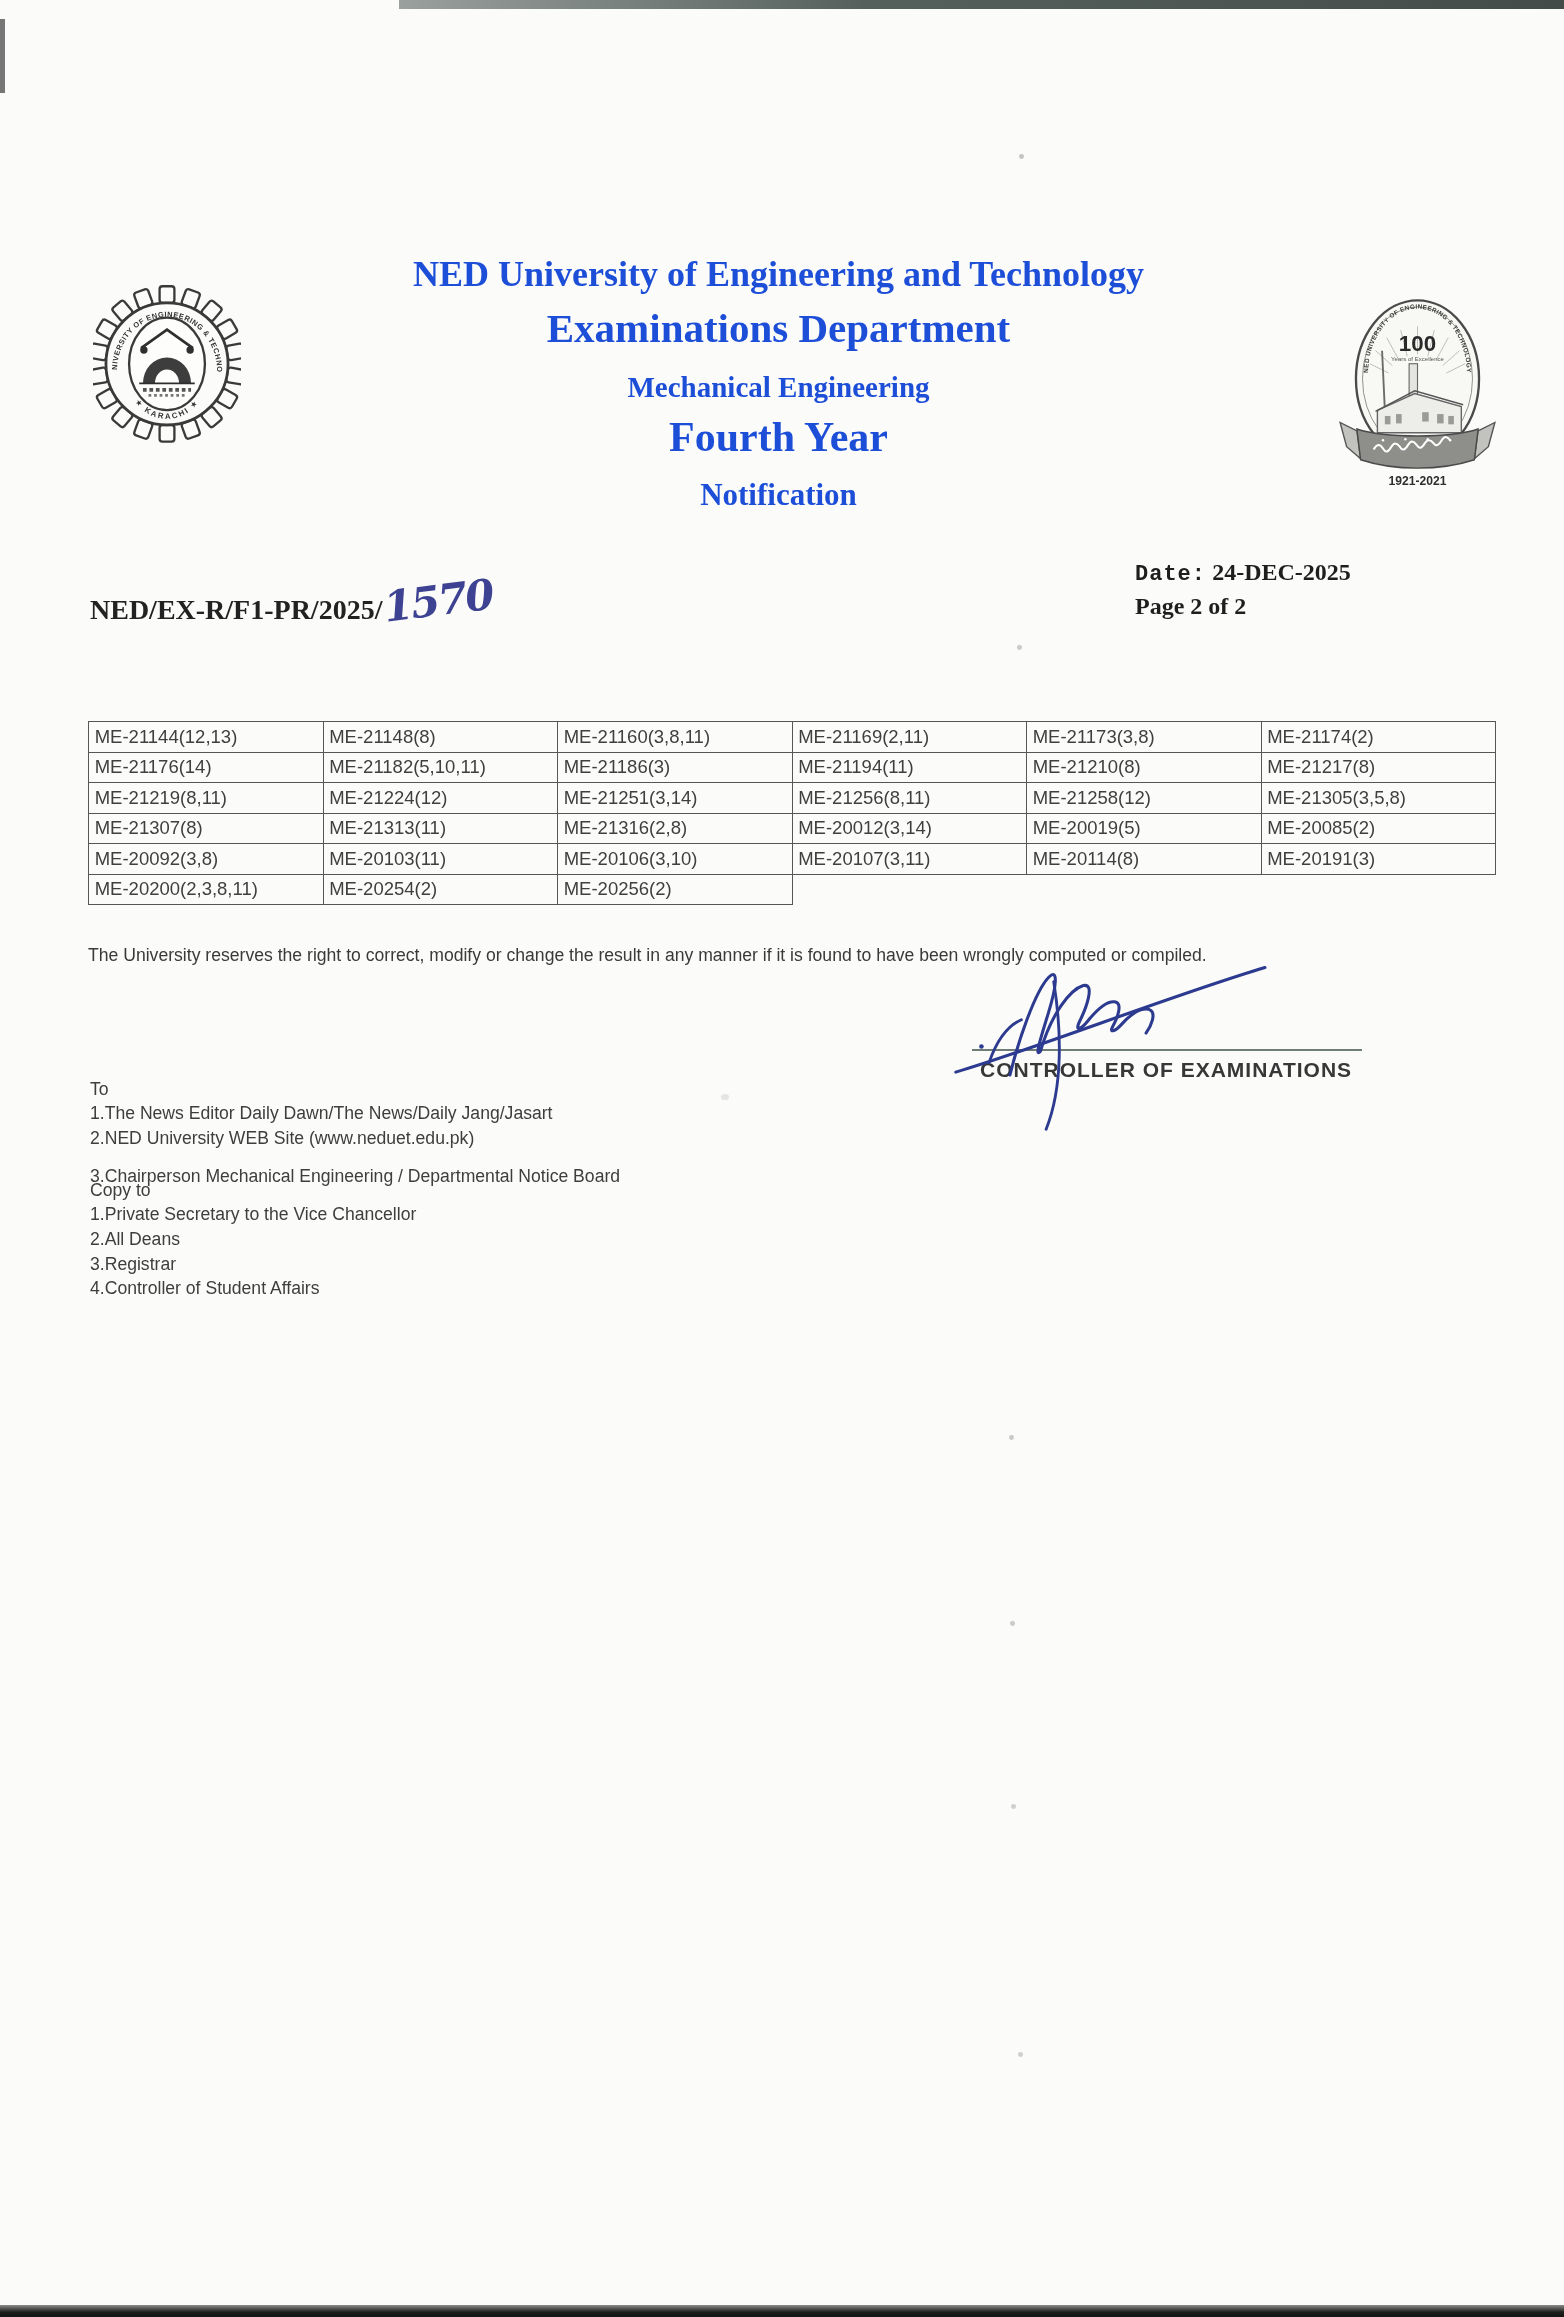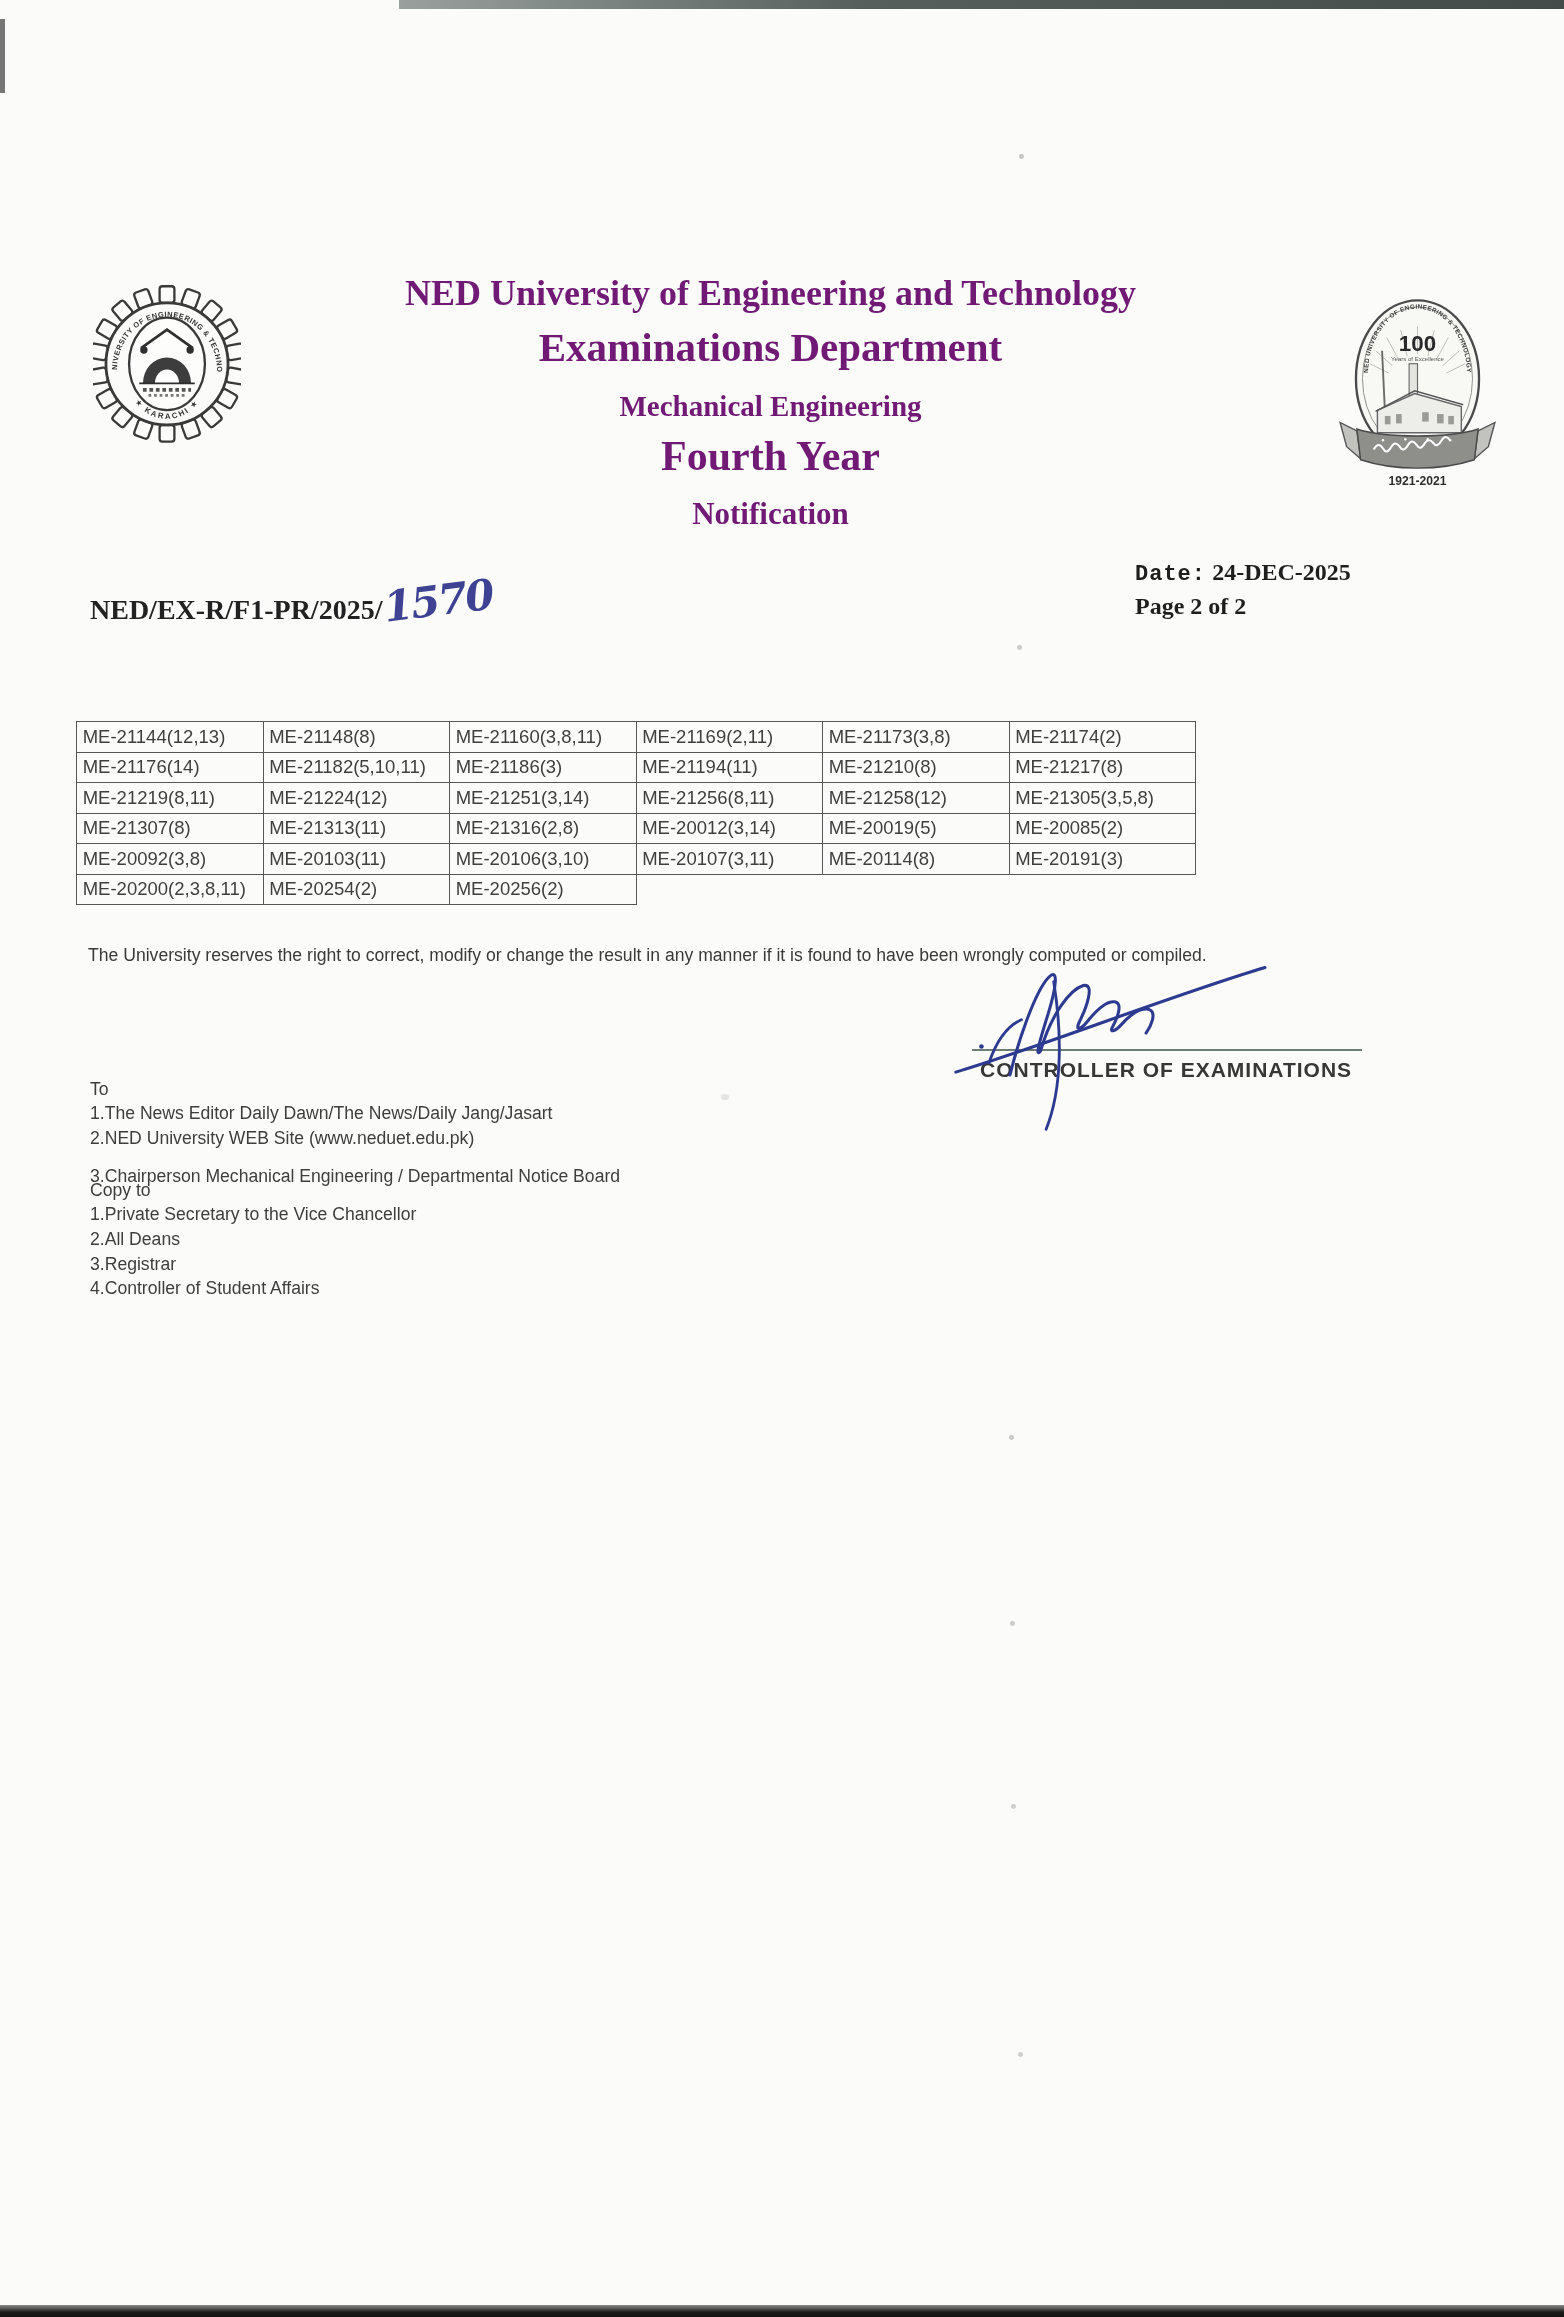--- a/index.html
+++ b/index.html
@@ -10,42 +10,42 @@
   }
   
   .edge-top{position:absolute;left:399px;top:0;width:1165px;height:8.6px;
     background:linear-gradient(to right,#9aa09e,#55605c 40%,#444c49);}
   .edge-bottom{position:absolute;left:0;top:2305px;width:1565px;height:13.3px;
     background:linear-gradient(to bottom,#8b8b88,#1d1d1c 55%,#111);}
   .edge-left{position:absolute;left:0;top:19px;width:4.8px;height:74px;background:#4a4a4a;opacity:.75;}
   .speck{position:absolute;background:#8f8f8c;border-radius:50%;}
 
   
-  .hline{position:absolute;left:0;width:1541px;text-align:center;
-    font-family:"Liberation Serif","DejaVu Serif",serif;font-weight:bold;color:#701a75;white-space:nowrap;margin-top:19px;}
+  .hline{position:absolute;left:8px;width:1541px;text-align:center;
+    font-family:"Liberation Serif","DejaVu Serif",serif;font-weight:bold;color:#1d4ed8;white-space:nowrap;}
   .h1{top:253px;font-size:36px;}
   .h2{top:304px;font-size:41px;}
   .h3{top:371px;font-size:29px;}
   .h4{top:413px;font-size:42px;}
   .h5{top:477px;font-size:31px;}
   .h6{top:517px;font-size:42px;}
 
   .ref-line{position:absolute;left:90px;top:580px;white-space:nowrap;}
   .ref-printed{font-family:"Liberation Serif","DejaVu Serif",serif;font-weight:bold;font-size:28px;color:#222;}
   .ref-hand{display:inline-block;font-family:"DejaVu Serif",serif;font-style:italic;font-weight:bold;
     font-size:42px;color:#3d4292;transform:rotate(-7deg) translateY(-3.8px);margin-left:1.9px;letter-spacing:-1.9px;}
 
   .date-block{position:absolute;left:1135px;top:557px;color:#1e1e1e;white-space:nowrap;}
   .date-line{font-size:22px;line-height:30px;}
   .date-label{font-family:"Liberation Mono","DejaVu Sans Mono",monospace;font-weight:bold;letter-spacing:1px;}
   .date-value{font-family:"Liberation Serif","DejaVu Serif",serif;font-weight:bold;font-size:24px;}
   .page-line{font-family:"Liberation Serif","DejaVu Serif",serif;font-weight:bold;font-size:24px;line-height:32px;}
 
   
-  table.results{position:absolute;left:76px;top:721px;width:1120px;border-collapse:collapse;table-layout:fixed;}
+  table.results{position:absolute;left:88px;top:721px;width:1408px;border-collapse:collapse;table-layout:fixed;}
   table.results td{border:1.9px solid #565656;height:29.5px;padding:0 5.7px;
     font-size:18.5px;color:#3f3f3f;white-space:nowrap;overflow:hidden;vertical-align:middle;}
   table.results td.ghost{border:none;}
 
   .disclaimer{position:absolute;left:88px;top:945px;width:1351px;font-size:17.6px;color:#3a3a3a;}
 
   .sig-svg{position:absolute;left:951px;top:953px;width:352px;height:224px;z-index:3;}
   .sig-line{position:absolute;left:972px;top:1049px;width:390px;height:1.9px;background:#6e7d76;z-index:1;}
   .controller{position:absolute;left:980px;top:1058px;font-weight:bold;font-size:21px;
     letter-spacing:1px;color:#373737;z-index:2;white-space:nowrap;}

